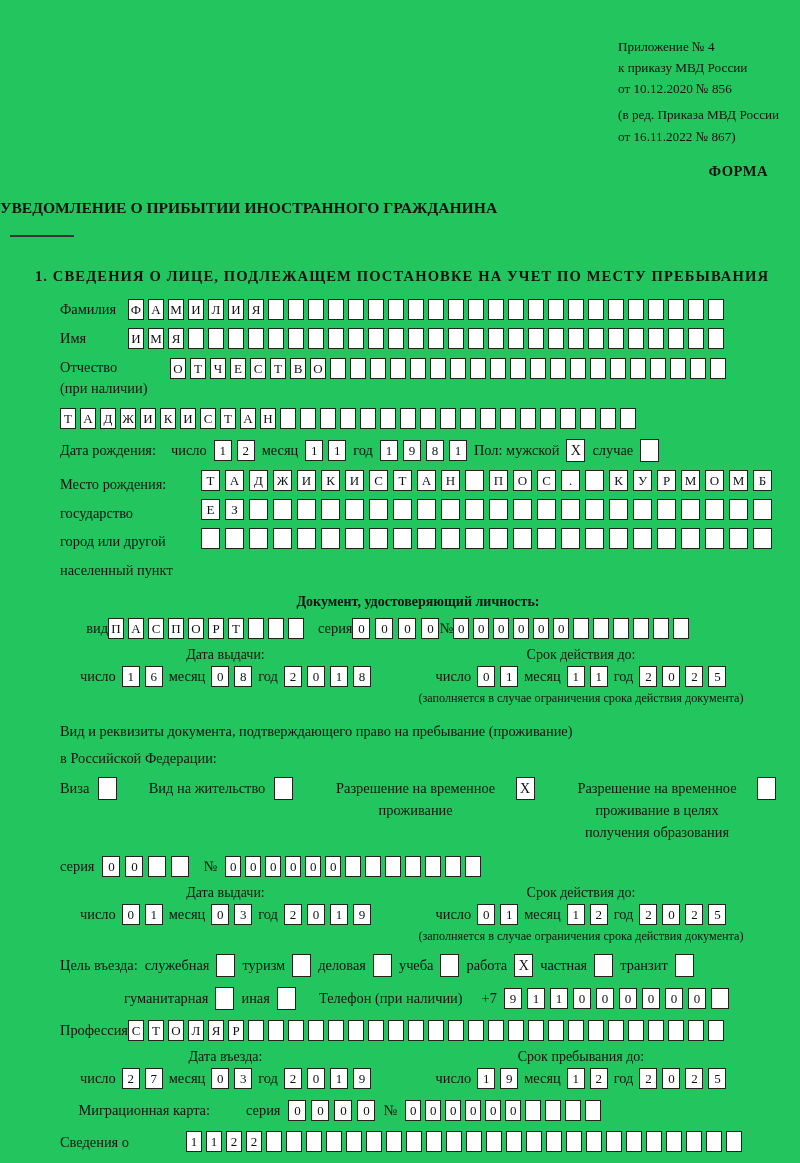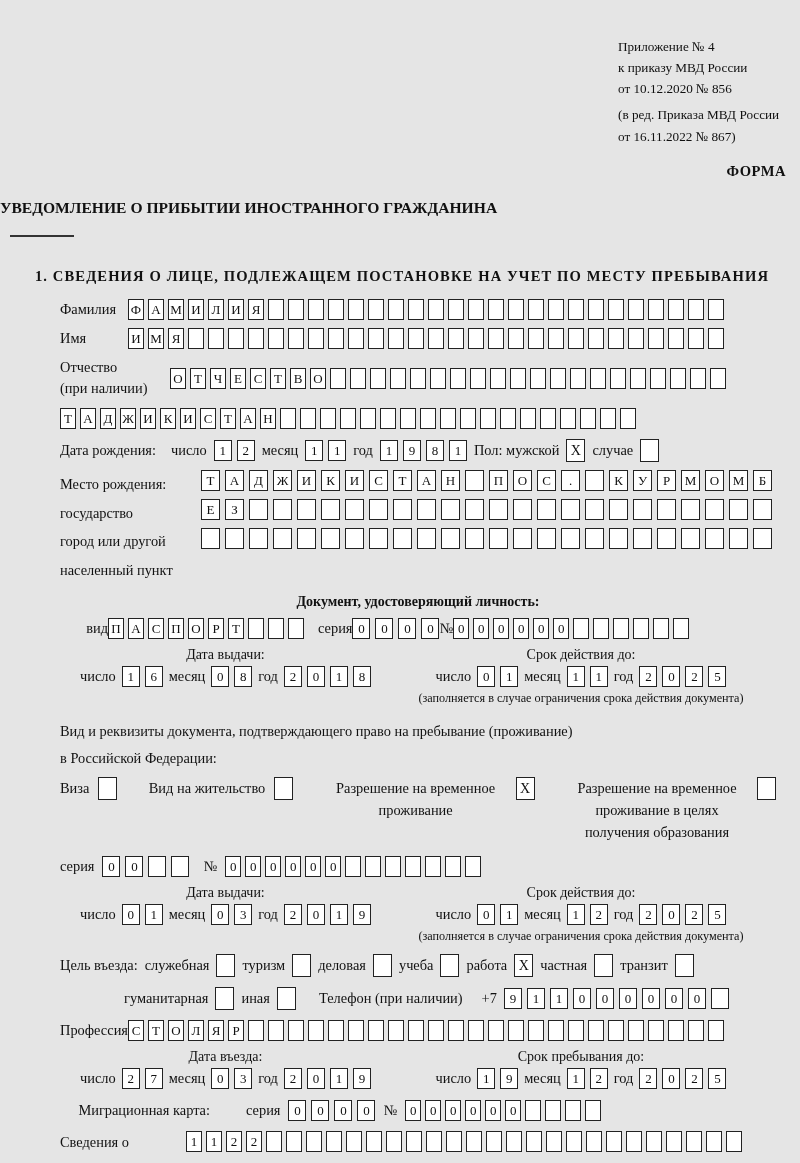--- a/index.html
+++ b/index.html
@@ -1,32 +1,32 @@
 <!DOCTYPE html>
 <html lang="ru"><head>
 <meta charset="utf-8">
 <style>
   html,body{margin:0;padding:0;background:#fff;}
   .page{
-    width:800px;height:1163px;background:#e5e5e5;color:#111;
+    width:800px;height:1163px;background:#22c55e;color:#111;
     font-family:"Liberation Serif","DejaVu Serif",serif;
     position:relative;overflow:hidden;box-sizing:border-box;
   }
   
   .hdr{margin:36px 0 0 618px;width:175px;font-size:13.2px;line-height:1.6;text-align:left;}
   .hdr .gap{margin-top:5px;}
-  .forma{font-weight:bold;font-size:14.6px;margin-top:16px;text-align:right;padding-right:14px;letter-spacing:.5px;}
+  .forma{font-weight:bold;font-size:14.6px;margin-top:16px;text-align:right;padding-right:32px;letter-spacing:.5px;}
   
   .title{margin-top:16px;text-align:left;font-weight:bold;font-size:15.6px;line-height:1.55;}
   .blank{display:inline-block;width:64px;border-bottom:2px solid #333;margin-left:10px;height:.9em;}
   .sec-heading{margin:24px 24px 0 28px;font-weight:bold;font-size:14.6px;letter-spacing:1.1px;text-align:center;white-space:nowrap;}
   
   .fb{margin:14px 24px 0 60px;font-size:14.4px;}
   .frow{display:flex;align-items:center;margin-top:8px;}
-  .frow.top{align-items:center;}
+  .frow.top{align-items:flex-start;}
   .flabel{flex-shrink:0;line-height:1.45;}
   .boxes{display:flex;gap:4px;flex-wrap:nowrap;align-items:center;}
   .cell{width:14px;height:19px;border:1.5px solid #222;flex-shrink:0;text-align:center;
         font-size:13px;line-height:19px;background:#fff;}
   .boxes.wide .cell{width:17px;}
   .boxes.wide{gap:5px;}
   .boxes.date .cell{width:16px;}
   .boxes.date{gap:5px;}
   .checkbox{display:inline-block;width:17px;height:21px;border:1.5px solid #222;text-align:center;
         line-height:21px;font-size:14px;flex-shrink:0;background:#fff;}

